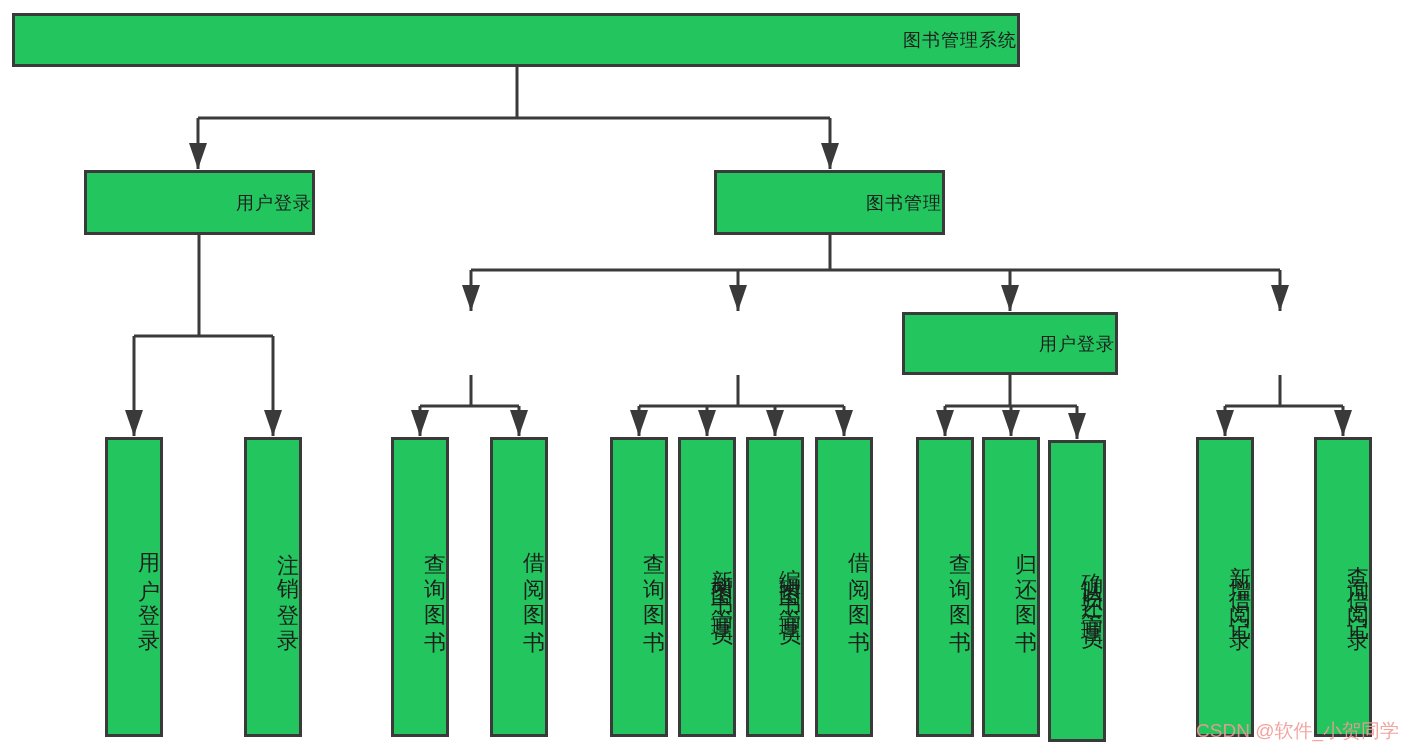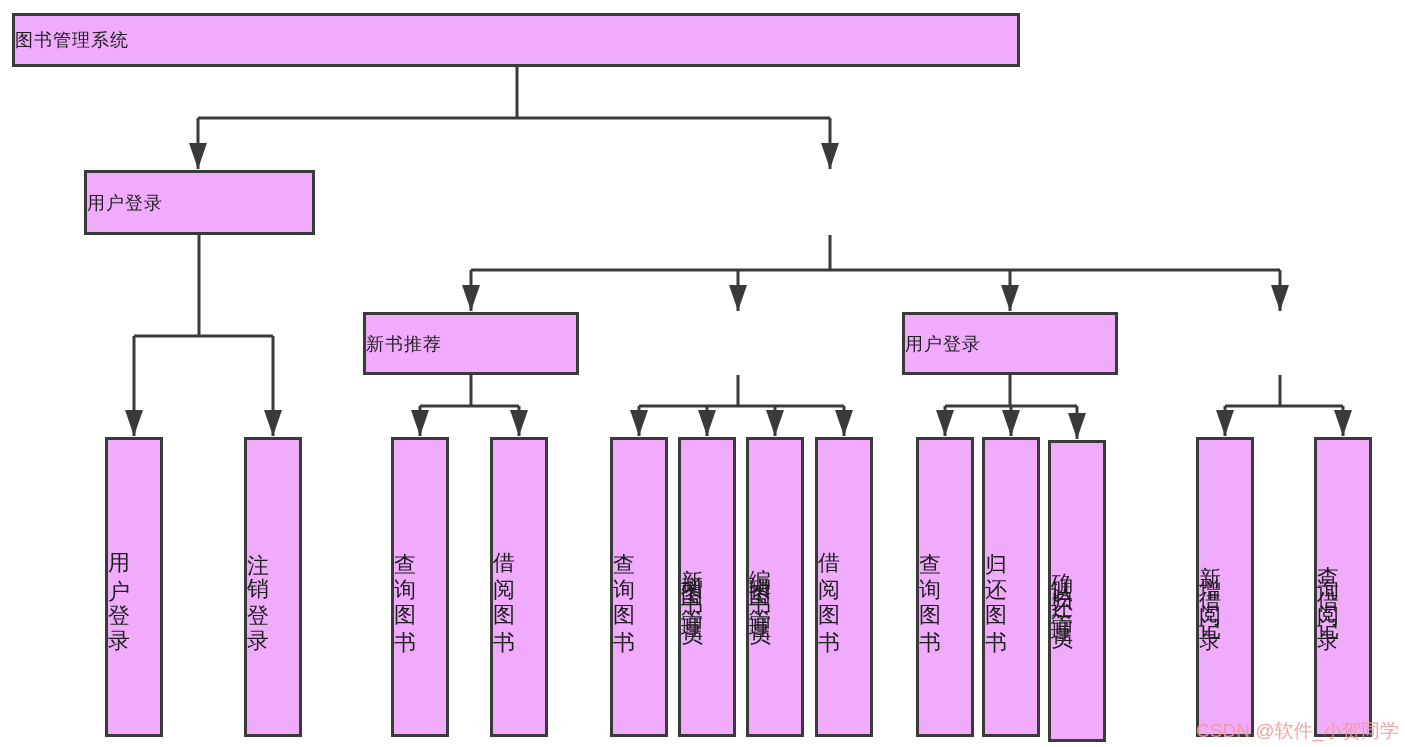--- a/index.html
+++ b/index.html
@@ -27,24 +27,24 @@
   svg.connectors path.ar {
     fill: none;
     stroke: var(--line);
     stroke-width: 3;
   }
   #arw path { fill: var(--line); }
   .node {
     position: absolute;
     box-sizing: border-box;
     border: 3px solid var(--line);
-    background: #f0abfc;
+    background: #22c55e;
     display: flex;
     align-items: center;
-    justify-content: flex-start;
+    justify-content: flex-end;
     text-align: center;
     font-family: Liberation Serif, serif;
   }
   .node.h span {
     font-size: 18px;
     letter-spacing: 1px;
     white-space: nowrap;
   }
   .node.v span {
     writing-mode: vertical-rl;
@@ -127,24 +127,24 @@
     </g>
   </svg>
 
   <div class="node h" style="left:12px; top:13px; width:1008px; height:54px">
     <span>图书管理系统</span>
   </div>
 
   <div class="node h" style="left:84px; top:170px; width:231px; height:65px">
     <span>用户登录</span>
   </div>
+  <div class="node h" style="left:714px; top:170px; width:231px; height:65px">
+    <span>图书管理</span>
+  </div>
 
-  <div class="node h" style="left:363px; top:312px; width:216px; height:63px">
-    <span>新书推荐</span>
-  </div>
   <div class="node h" style="left:902px; top:312px; width:216px; height:63px">
     <span>用户登录</span>
   </div>
 
   <div class="node v loose" style="left:105px; top:437px; width:58px; height:300px">
     <span>用户登录</span>
   </div>
   <div class="node v loose" style="left:244px; top:437px; width:58px; height:300px">
     <span>注销登录</span>
   </div>

